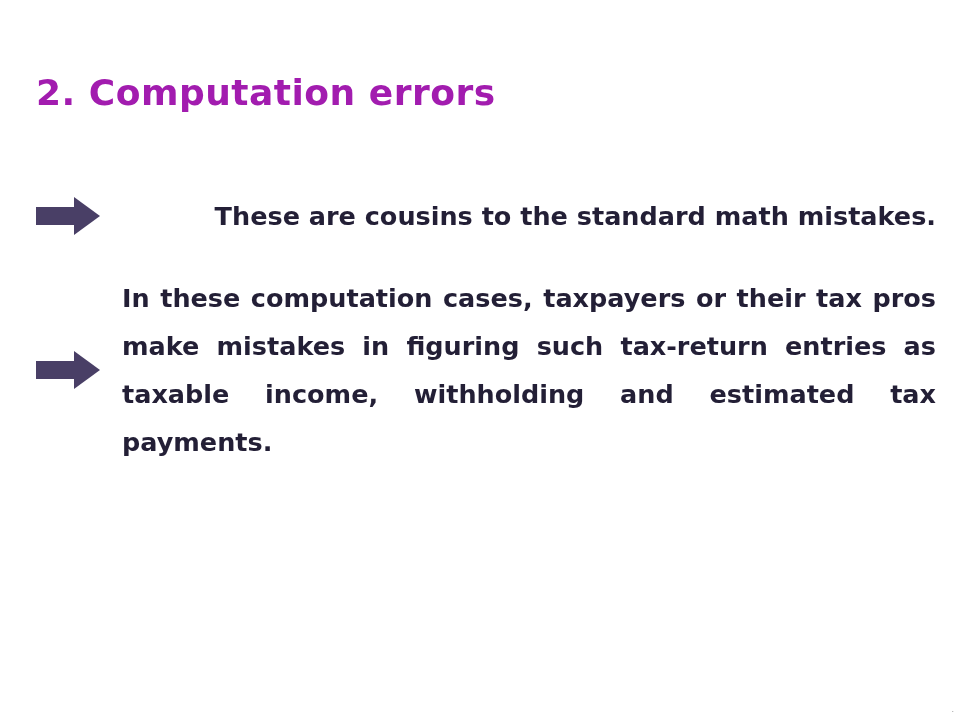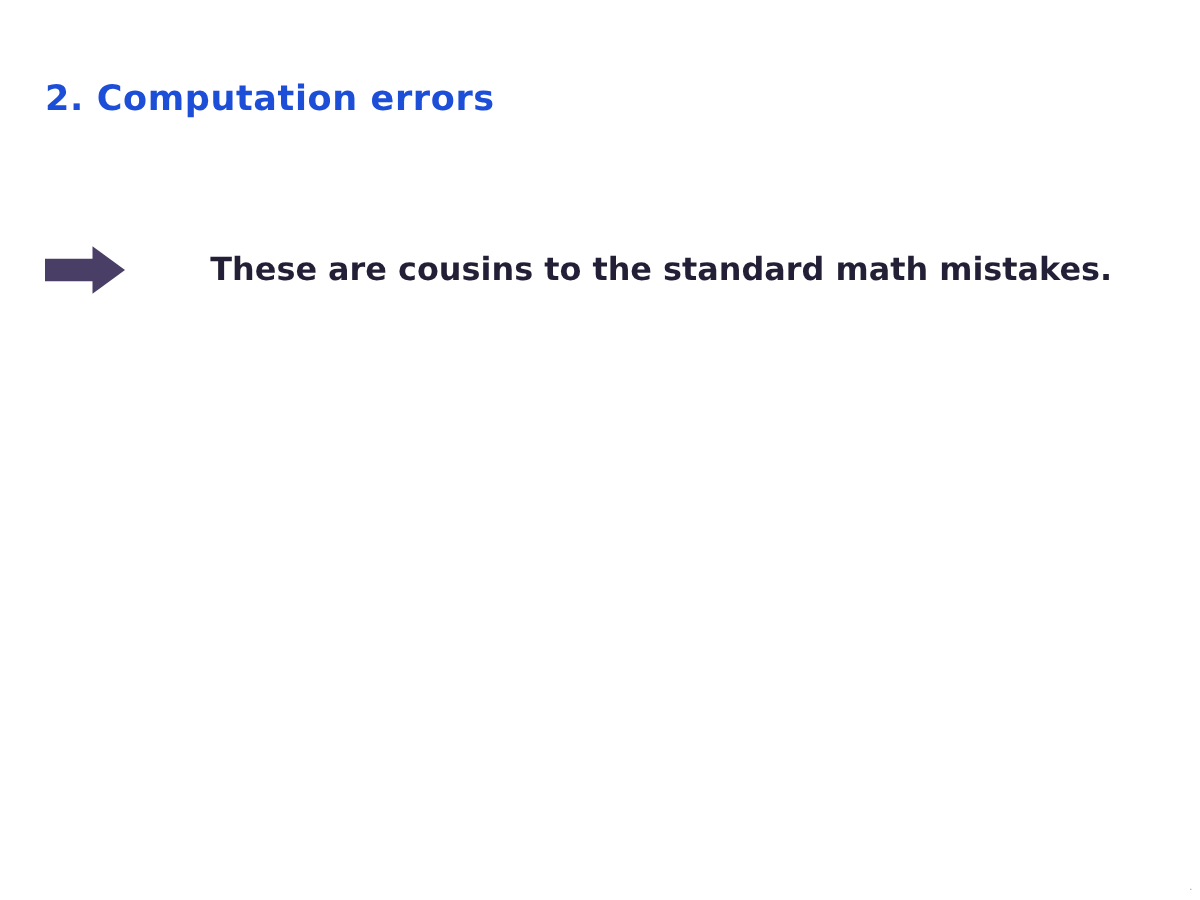--- a/index.html
+++ b/index.html
@@ -25,25 +25,25 @@
     position: absolute;
     left: 0;
     right: 0;
     bottom: 0;
     height: 2px;
     background: #ffffff;
   }
   .title {
     position: absolute;
     left: 36px;
-    top: 62px;
-    font-size: 28px;
+    top: 72px;
+    font-size: 36px;
     font-weight: bold;
     letter-spacing: 0.5px;
-    color: #1d4ed8;
+    color: #a21caf;
     font-family: "DejaVu Sans", sans-serif;
   }
   .bullets {
     position: absolute;
     left: 36px;
     top: 192px;
     width: 900px;
   }
   .bullet {
     position: relative;
@@ -79,21 +79,21 @@
   .btext {
     flex: 1 1 auto;
     font-size: 25.5px;
     line-height: 48px;
     color: #231f36;
     font-weight: 600;
     text-align: justify;
     font-family: "DejaVu Sans", sans-serif;
   }
   .btext.single {
-    text-align: center;
+    text-align: right;
   }
   .bullet-1 .btext { margin-top: 0; }
   .tiny-mark {
     position: absolute;
     right: 6px;
     bottom: 6px;
     font-size: 8px;
     color: #9a9a9a;
   }
 </style>
@@ -107,19 +107,26 @@
   <div class="bullets">
 
     <div class="bullet bullet-1">
       <span class="arrow">
         <span class="shaft"></span>
           <span class="head"></span>
       </span>
       <span class="btext single">These are cousins to the standard math mistakes.</span>
     </div>
 
+    <div class="bullet bullet-2">
+      <span class="arrow">
+        <span class="shaft"></span>
+          <span class="head"></span>
+      </span>
+      <span class="btext">In these computation cases, taxpayers or their tax pros make mistakes in figuring such tax-return entries as taxable income, withholding and estimated tax payments.</span>
+    </div>
 
 
   </div>
 
   <div class="tiny-mark">.</div>
   <div class="slide-border-bottom"></div>
 </div>
 
 </body></html>

